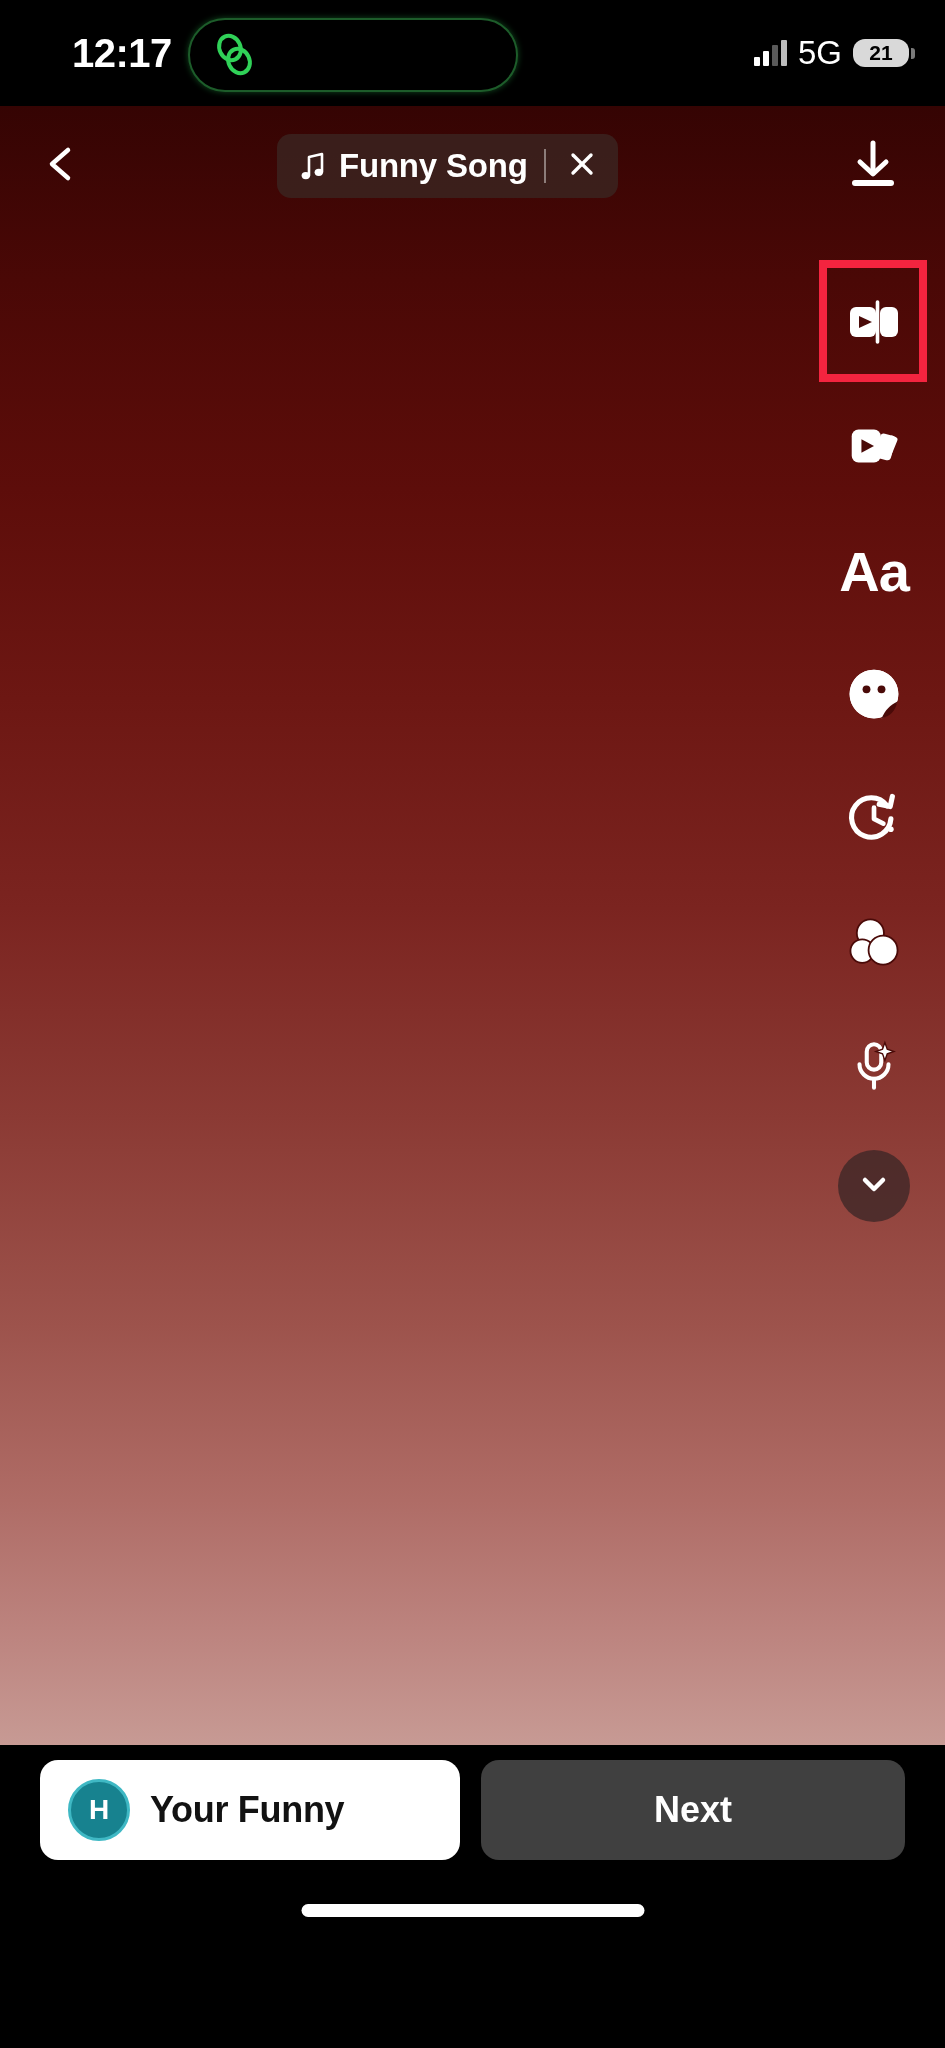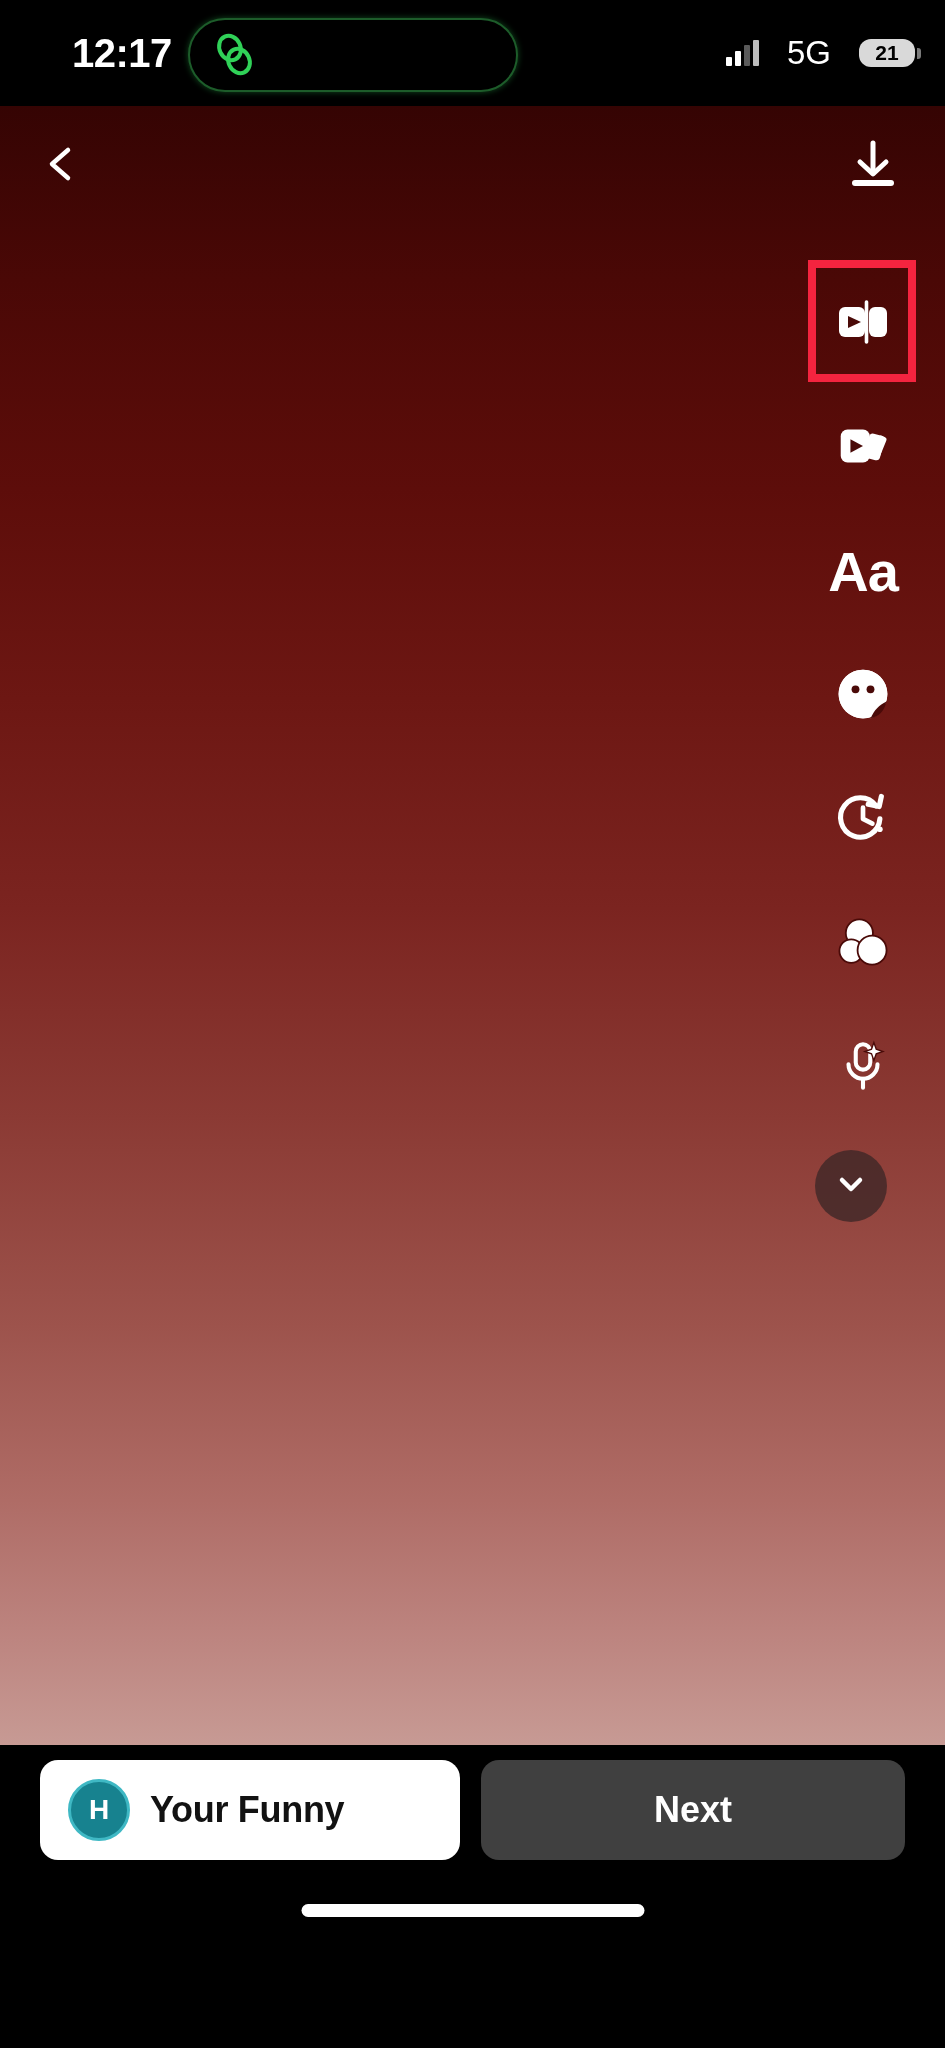--- a/index.html
+++ b/index.html
@@ -37,23 +37,23 @@
     border:2px solid #1d5c2a;
     border-radius:40px;
     box-shadow:0 0 6px rgba(48,209,88,0.35);
   }
   .di-link {
     position:absolute; left:22px; top:50%;
     transform:translateY(-50%);
     width:46px; height:46px;
   }
   .sb-right {
-    position:absolute; right:30px; top:50%;
+    position:absolute; right:36px; top:50%;
     transform:translateY(-50%);
-    display:flex; align-items:center; gap:28px;text-align:center;
+    display:flex; align-items:center; gap:11px;text-align:center;
   }
   .sig { display:flex; align-items:flex-end; gap:3px; height:26px; }
   .sig i { display:block; width:6px; background:#fff; border-radius:1px; }
   .sig i:nth-child(1){ height:9px; }
   .sig i:nth-child(2){ height:15px; }
   .sig i:nth-child(3){ height:21px; background:#5a5a5a; }
   .sig i:nth-child(4){ height:26px; background:#bcbcbc; }
   .sb-net { color:#fff; font-size:33px; font-weight:500; letter-spacing:0px; }
   .batt {
     position:relative; width:56px; height:28px;
@@ -121,23 +121,23 @@
     display:flex; align-items:center; justify-content:center;
   }
   .download-btn {
     position:absolute; right:34px; top:22px;
     width:76px; height:76px;
     display:flex; align-items:center; justify-content:center;
   }
 
   
   .toolrail {
-    position:absolute; right:0; top:276px;
+    position:absolute; right:6px; top:276px;
     width:130px;
-    display:flex; flex-direction:column; 
+    display:flex; flex-direction:column; align-items:center;
     z-index:45;
   }
   .tool {
     width:96px; height:96px;
     display:flex; align-items:center; justify-content:center;
     margin-bottom:28px;
     position:relative;
   }
   .tool.highlight { }
   .tool-hl-box {
@@ -233,20 +233,39 @@
   <div class="topbar">
 
     <div class="back-btn">
       <span>
         <svg viewBox="0 0 40 40" width="40" height="40">
           <polyline points="26,6 10,20 26,34" fill="none" stroke="#fff" stroke-width="4.5" stroke-linecap="round" stroke-linejoin="round"></polyline>
         </svg>
       </span>
     </div>
 
+    <div class="music-pill">
+      <span class="music-note">
+        <svg viewBox="0 0 26 30" width="26" height="30">
+          <path d="M10 24.5 L10 6 L23 3 L23 21" fill="none" stroke="#fff" stroke-width="2.6" stroke-linecap="round" stroke-linejoin="round"></path>
+          <ellipse cx="6.8" cy="24.6" rx="4.2" ry="3.6" fill="#fff"></ellipse>
+          <ellipse cx="19.8" cy="21.3" rx="4.2" ry="3.6" fill="#fff"></ellipse>
+        </svg>
+      </span>
+      <span class="music-title">Funny Song</span>
+      <span class="pill-div"></span>
+      <span class="pill-close">
+        <span>
+          <svg viewBox="0 0 30 30" width="30" height="30">
+            <line x1="6" y1="6" x2="24" y2="24" stroke="#fff" stroke-width="3.4" stroke-linecap="round"></line>
+            <line x1="24" y1="6" x2="6" y2="24" stroke="#fff" stroke-width="3.4" stroke-linecap="round"></line>
+          </svg>
+        </span>
+      </span>
+    </div>
 
     <div class="download-btn">
       <span>
         <svg viewBox="0 0 54 54" width="54" height="54">
           <line x1="27" y1="6" x2="27" y2="35" stroke="#fff" stroke-width="5" stroke-linecap="round"></line>
           <polyline points="14,25 27,37 40,25" fill="none" stroke="#fff" stroke-width="5" stroke-linecap="round" stroke-linejoin="round"></polyline>
           <line x1="9" y1="46" x2="45" y2="46" stroke="#fff" stroke-width="6" stroke-linecap="round"></line>
         </svg>
       </span>
     </div>

